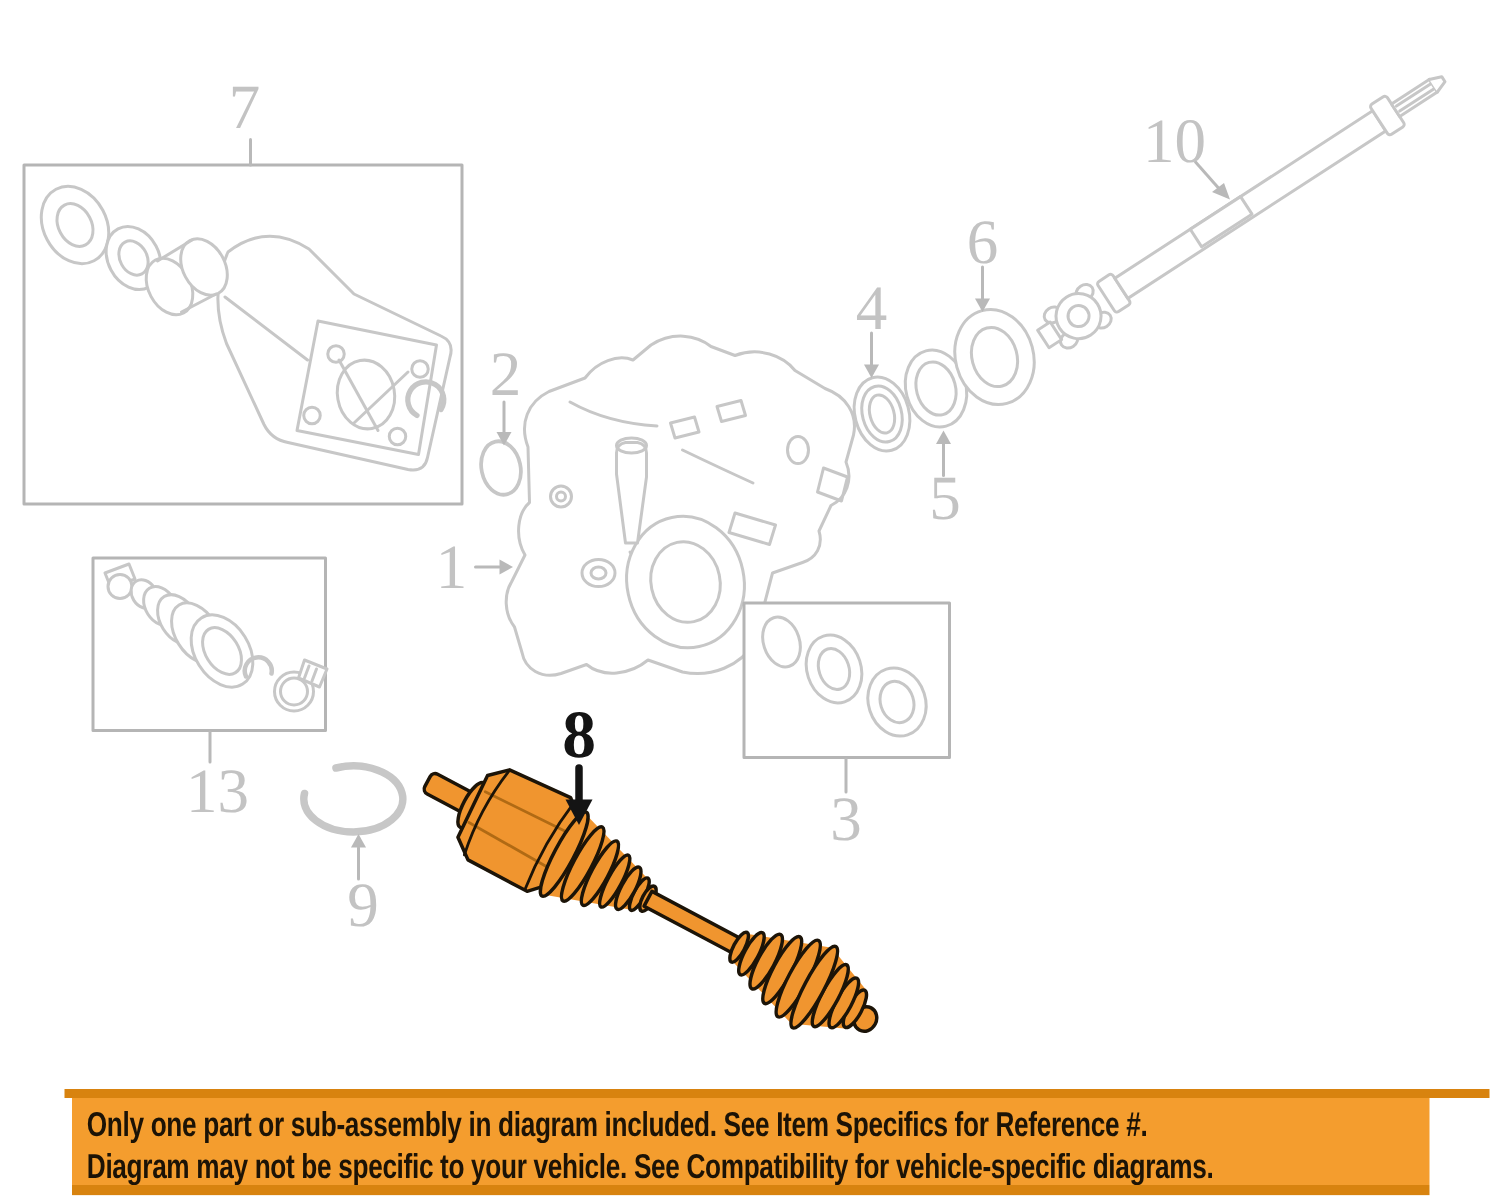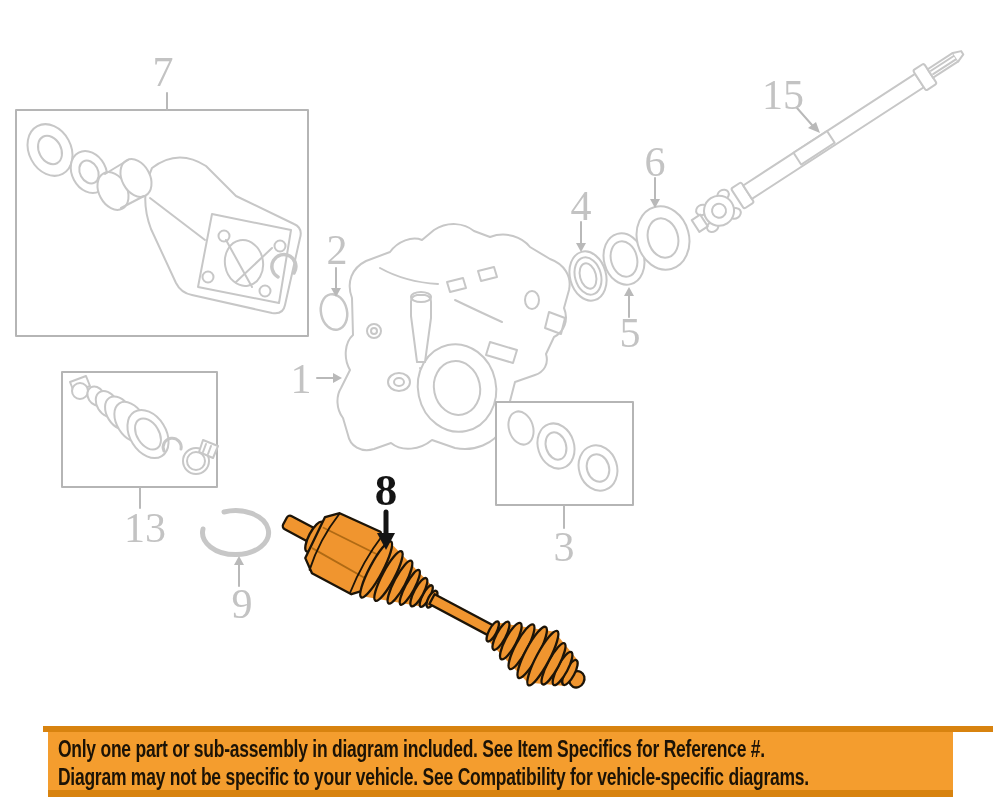--- a/index.html
+++ b/index.html
@@ -198,21 +198,21 @@
         </g>
       </g>
     </svg>
 
     <div class="num" style="left:163px;top:72px">7</div>
     <div class="num" style="left:337px;top:250px">2</div>
     <div class="num" style="left:301px;top:379px">1</div>
     <div class="num" style="left:581px;top:206px">4</div>
     <div class="num" style="left:655px;top:162px">6</div>
     <div class="num" style="left:630px;top:333px">5</div>
-    <div class="num" style="left:783px;top:95px">15</div>
+    <div class="num" style="left:783px;top:95px">10</div>
     <div class="num" style="left:564px;top:547px">3</div>
     <div class="num" style="left:145px;top:528px">13</div>
     <div class="num" style="left:242px;top:604px">9</div>
     <div class="num num-8" style="left:386px;top:490px">8</div>
   </div>
 
   <div>
     <div class="banner-strip-top"></div>
     <div class="banner-main">
       <div class="banner-line">Only one part or sub-assembly in diagram included. See Item Specifics for Reference #.</div>

